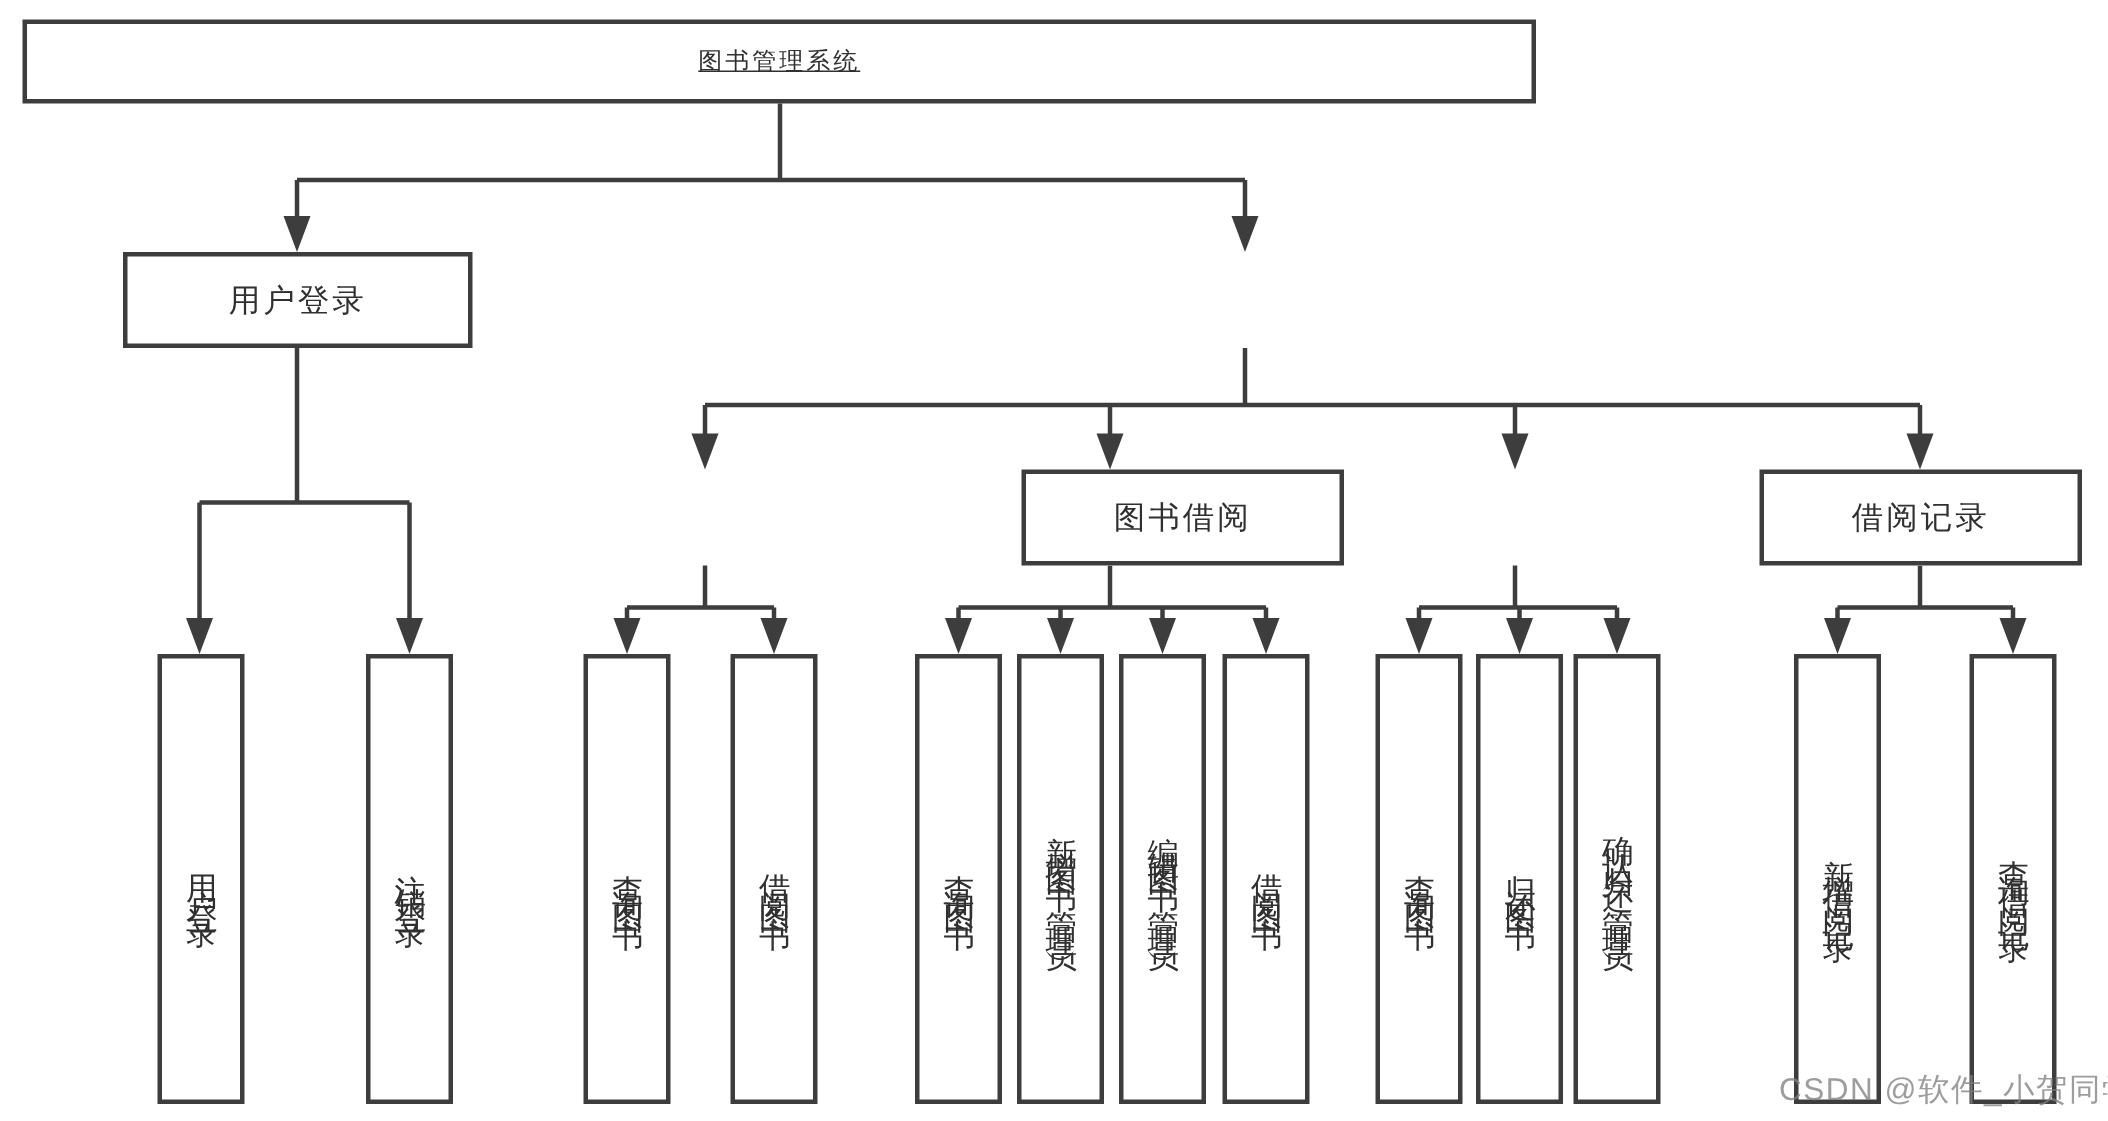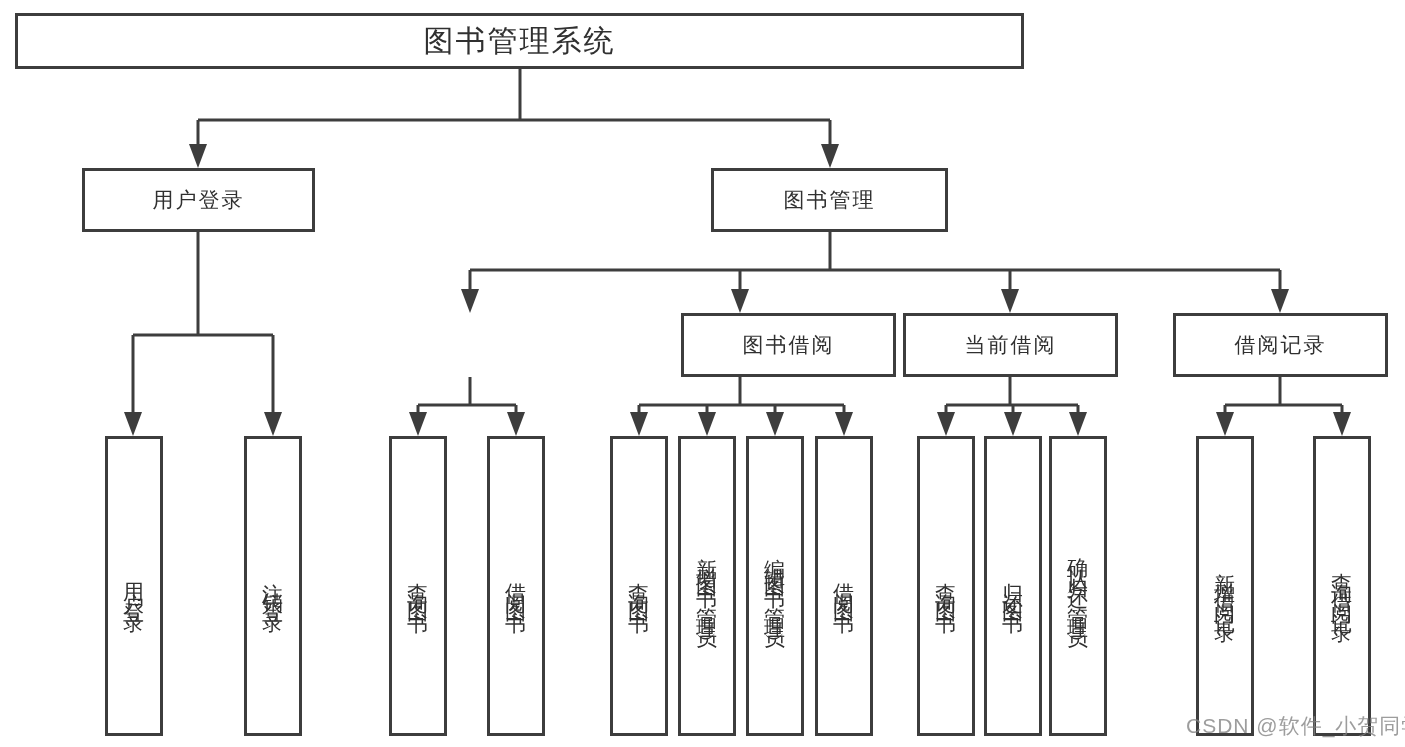--- a/index.html
+++ b/index.html
@@ -18,21 +18,21 @@
     background:#ffffff;
     display:flex;align-items:center;justify-content:center;
     color:#303030;
   }
   .h-label{
     font-size:21px;
     letter-spacing:2px;
     white-space:nowrap;
     color:#303030;
   }
-  .root-label{font-size:30px;}
+  .root-label{font-size:16px;text-decoration:underline;}
   .leaf{
     width:58px;height:300px;top:436px;
   }
   .v-label{
     writing-mode:vertical-rl;
     text-orientation:mixed;
     font-size:21px;
     letter-spacing:10px;
     color:#303030;
     line-height:1;
@@ -140,30 +140,24 @@
     </g>
   </svg>
 
   <div class="node" style="left:15px;top:13px;width:1009px;height:56px;">
     <span class="h-label root-label">图书管理系统</span>
   </div>
 
   <div class="node" style="left:82px;top:168px;width:233px;height:64px;">
     <span class="h-label">用户登录</span>
   </div>
-  <div class="node" style="left:711px;top:168px;width:237px;height:64px;">
-    <span class="h-label">图书管理</span>
-  </div>
 
   <div class="node" style="left:633px;top:313px;width:215px;height:64px;margin-left:48px;">
     <span class="h-label">图书借阅</span>
   </div>
-  <div class="node" style="left:903px;top:313px;width:215px;height:64px;">
-    <span class="h-label">当前借阅</span>
-  </div>
   <div class="node" style="left:1173px;top:313px;width:215px;height:64px;">
     <span class="h-label">借阅记录</span>
   </div>
 
   <div class="node leaf" style="left:105px;">
     <span class="v-label">用户登录</span>
   </div>
   <div class="node leaf" style="left:244px;">
     <span class="v-label">注销登录</span>
   </div>

